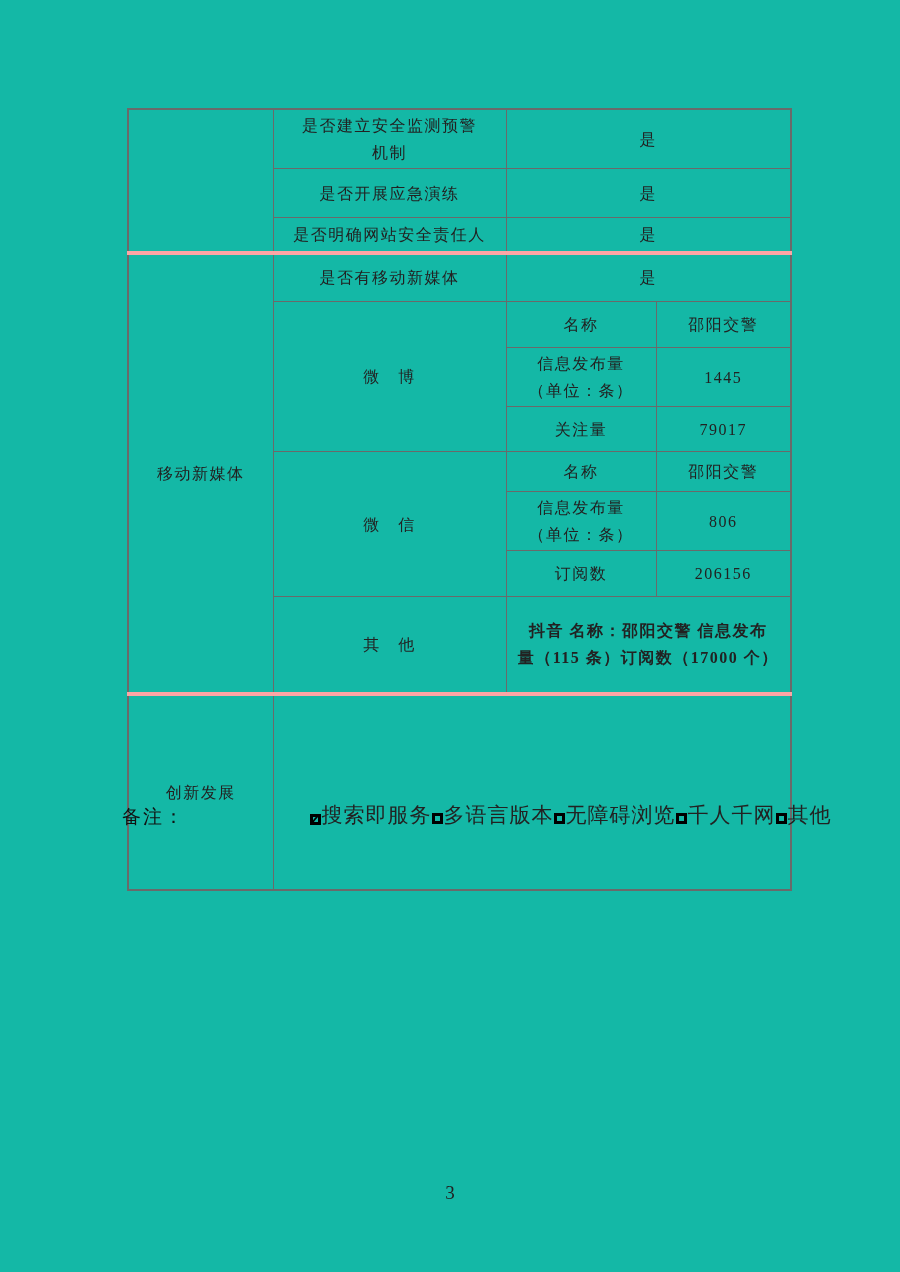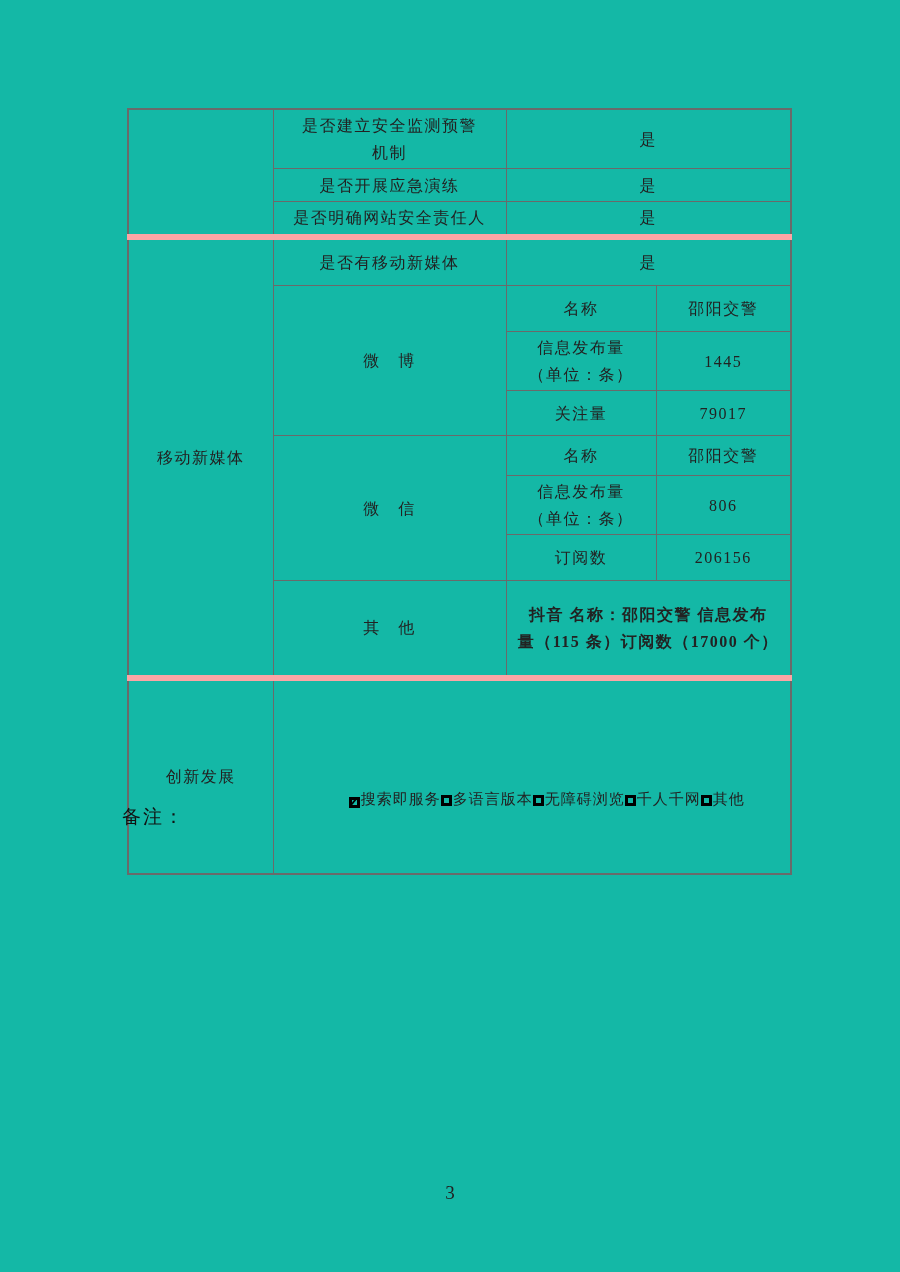--- a/index.html
+++ b/index.html
@@ -26,34 +26,34 @@
   table.report td {
     border: 1px solid #6a6a6a;
     text-align: center;
     vertical-align: middle;
     font-size: 16px;
     letter-spacing: 1.5px;
     line-height: 27px;
     padding: 2px 6px;
     color: #222222;
   }
-  tr.sec-top td { border-top: 6px solid #fca5a5; }
+  tr.sec-top td { border-top: 4px solid #fca5a5; }
   td.preline { white-space: pre-line; }
   td.num { font-size: 18px; letter-spacing: 0.5px; font-family: Liberation Serif, serif; }
   td.other-val {
     text-align: left;
     padding: 6px 12px;
     white-space: pre-line;
     line-height: 28px;
     font-weight: bold;
   }
   td.innov-cell { vertical-align: top; text-align: left; }
   .cbx-row {
     margin: 46px 0 0 30px;
-    font-size: 15px;
+    font-size: 21px;
     letter-spacing: 1px;
     white-space: nowrap;
   }
   .cbx-item { display: inline; }
   .cbx {
     display: inline-flex;
     align-items: center;
     justify-content: center;
     width: 11px; height: 11px;
     border: 3px solid #000000;
@@ -98,21 +98,21 @@
       <col style="width:135px">
     </colgroup>
     <tbody>
 
       <tr style="height:56px">
         <td rowspan="3"></td>
         <td class="preline">是否建立安全监测预警
 机制</td>
         <td colspan="2">是</td>
       </tr>
-      <tr style="height:33px">
+      <tr style="height:49px">
         <td>是否开展应急演练</td>
         <td colspan="2">是</td>
       </tr>
       <tr style="height:35px">
         <td>是否明确网站安全责任人</td>
         <td colspan="2">是</td>
       </tr>
 
       <tr class="sec-top" style="height:49px">
         <td rowspan="8">移动新媒体</td>

